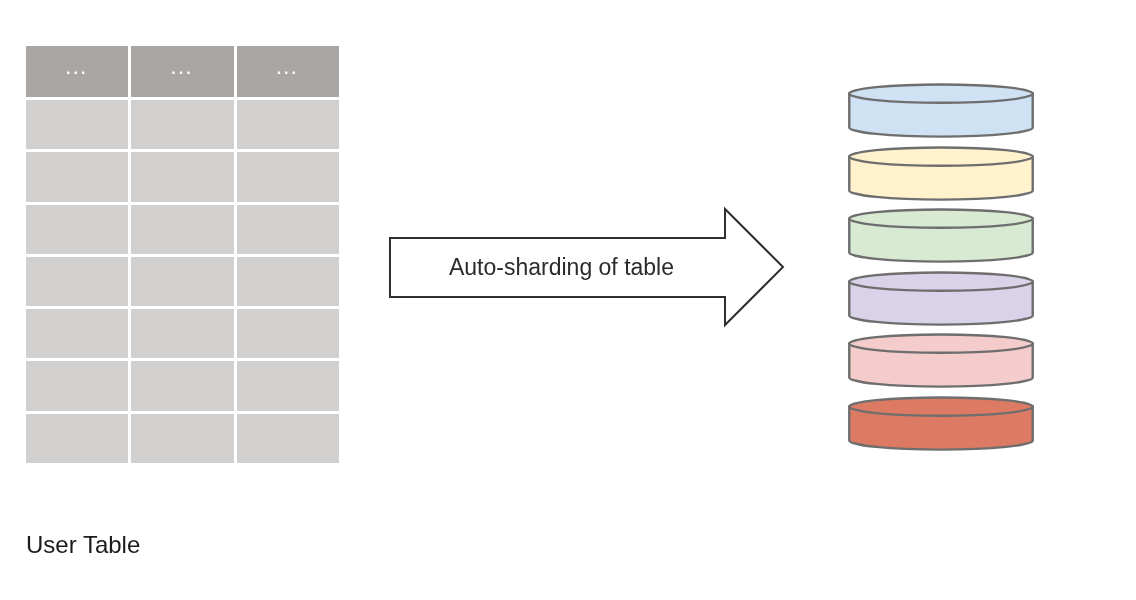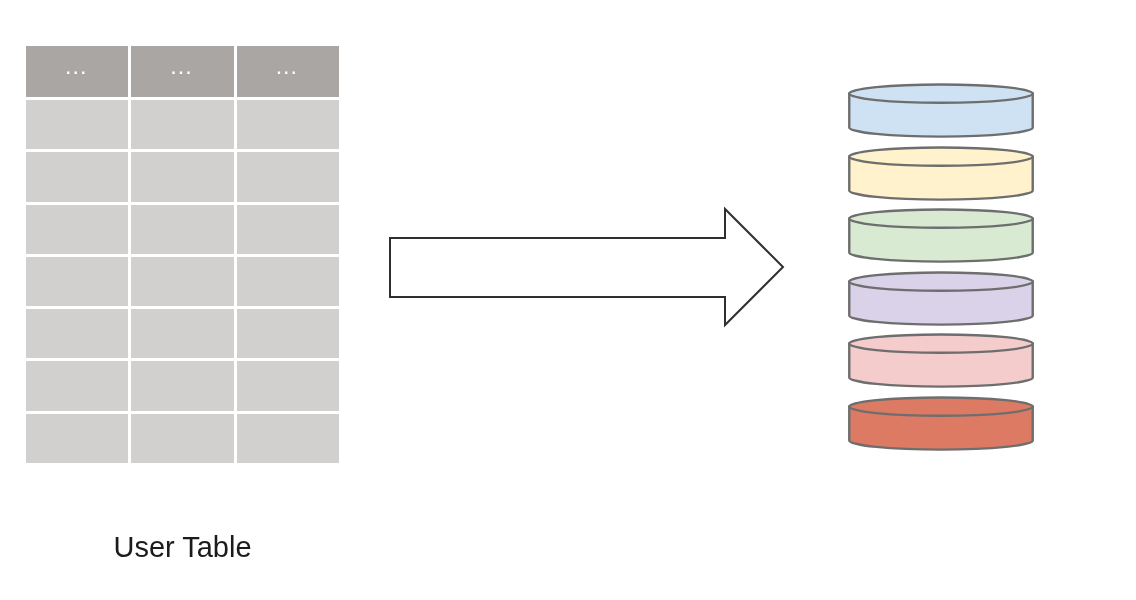--- a/index.html
+++ b/index.html
@@ -37,22 +37,22 @@
     color: #ffffff;
     font-weight: bold;
     font-size: 16px;
     letter-spacing: 3px;
     line-height: 1;
     padding-bottom: 6px;
   }
 
   .diagram-label {
     position: absolute;
-    text-align: center;
-    font-size: 29px;
+    text-align: left;
+    font-size: 24px;
     color: #1b1b1b;
     white-space: nowrap;
   }
   .label-left  { left: 26px;  width: 313px; top: 531px; }
   .label-right { left: 791px; width: 300px; top: 533px; }
 
   
   .arrow-svg {
     position: absolute;
     left: 388px;
@@ -119,20 +119,21 @@
       <div class="cell" style="background: rgb(210, 208, 207);"></div>
       <div class="cell" style="background: rgb(210, 208, 207);"></div>
       <div class="cell" style="background: rgb(210, 208, 207);"></div>
       <div class="cell" style="background: rgb(210, 208, 207);"></div>
     </div>
   <div class="diagram-label label-left">User Table</div>
 
   <svg class="arrow-svg" viewBox="0 0 398 122" xmlns="http://www.w3.org/2000/svg">
     <polygon points="2,32 337,32 337,3 395,61 337,119 337,91 2,91" stroke-width="2" stroke-linejoin="miter" fill="#ffffff" stroke="#2f2f2f"></polygon>
   </svg>
+  <div class="arrow-label">Auto-sharding of table</div>
 
   <div class="tablets">
       <svg viewBox="0 0 196 58" class="tablet">
         <path d="M3 11 V46 a95 9.5 0 0 0 190 0 V11 Z" fill="#cfe2f3" stroke="#6e6e6e" stroke-width="2.5"></path>
         <ellipse cx="98" cy="11" rx="95" ry="9.5" fill="#cfe2f3" stroke="#6e6e6e" stroke-width="2.5"></ellipse>
       </svg>
       <svg viewBox="0 0 196 58" class="tablet">
         <path d="M3 11 V46 a95 9.5 0 0 0 190 0 V11 Z" fill="#fff2cc" stroke="#6e6e6e" stroke-width="2.5"></path>
         <ellipse cx="98" cy="11" rx="95" ry="9.5" fill="#fff2cc" stroke="#6e6e6e" stroke-width="2.5"></ellipse>
       </svg>

